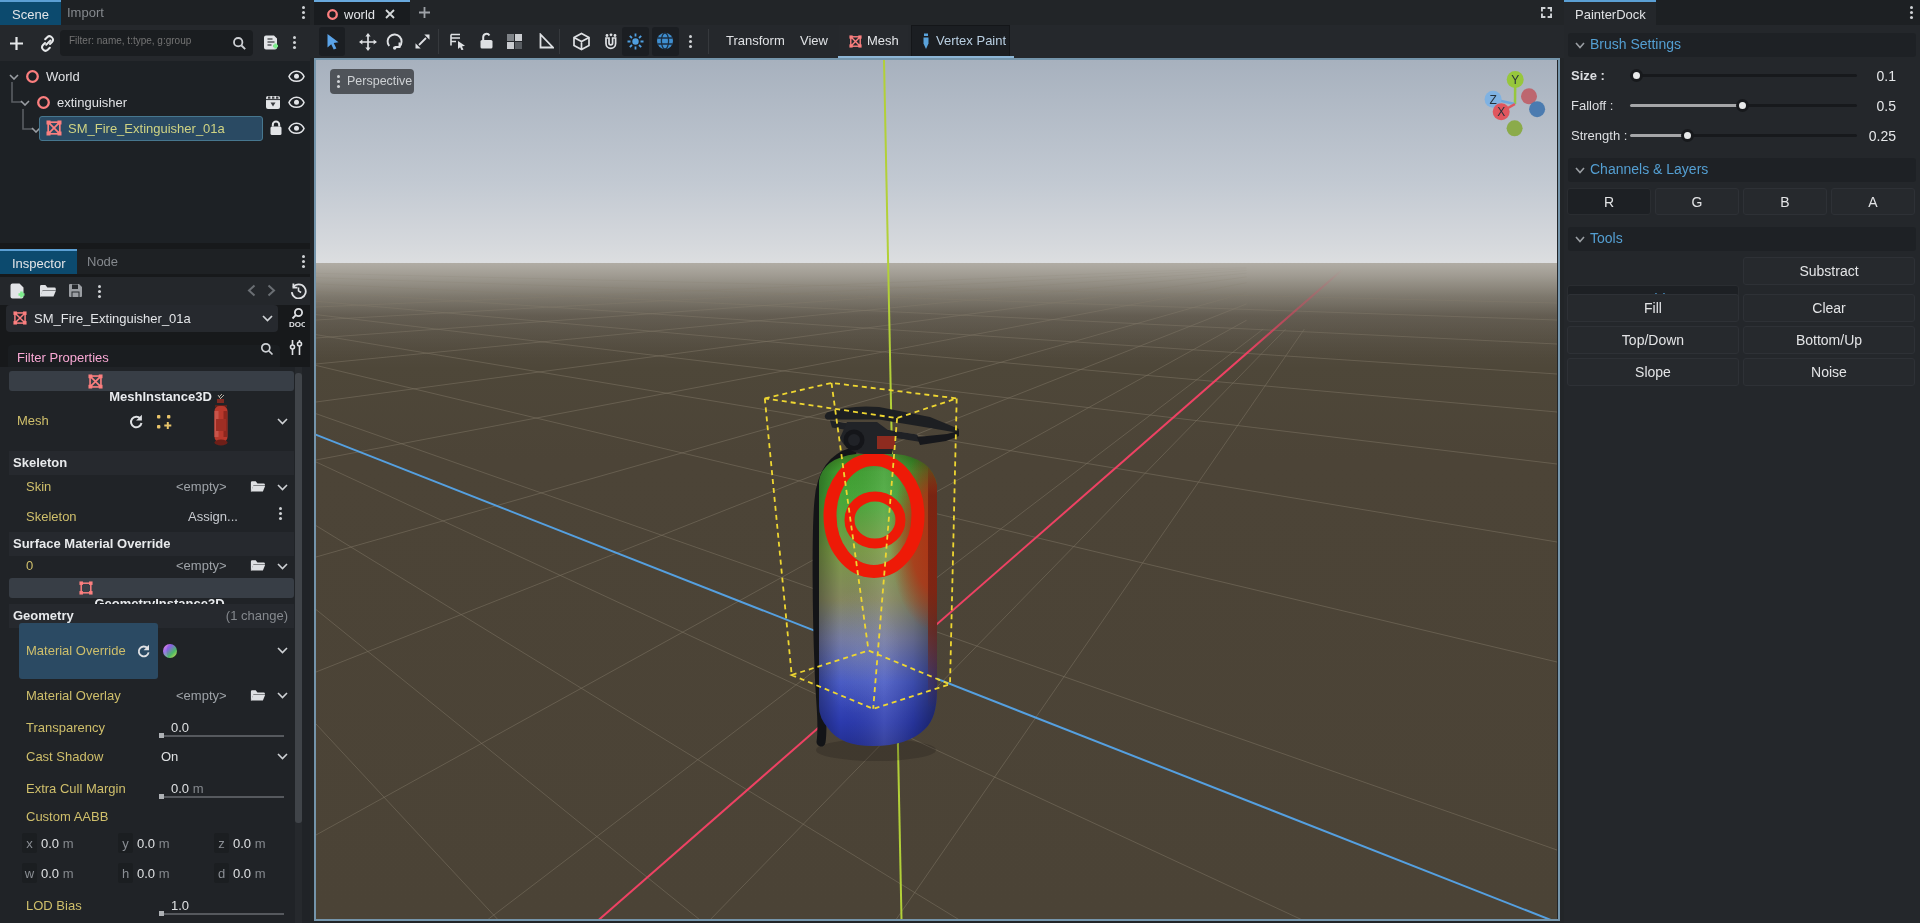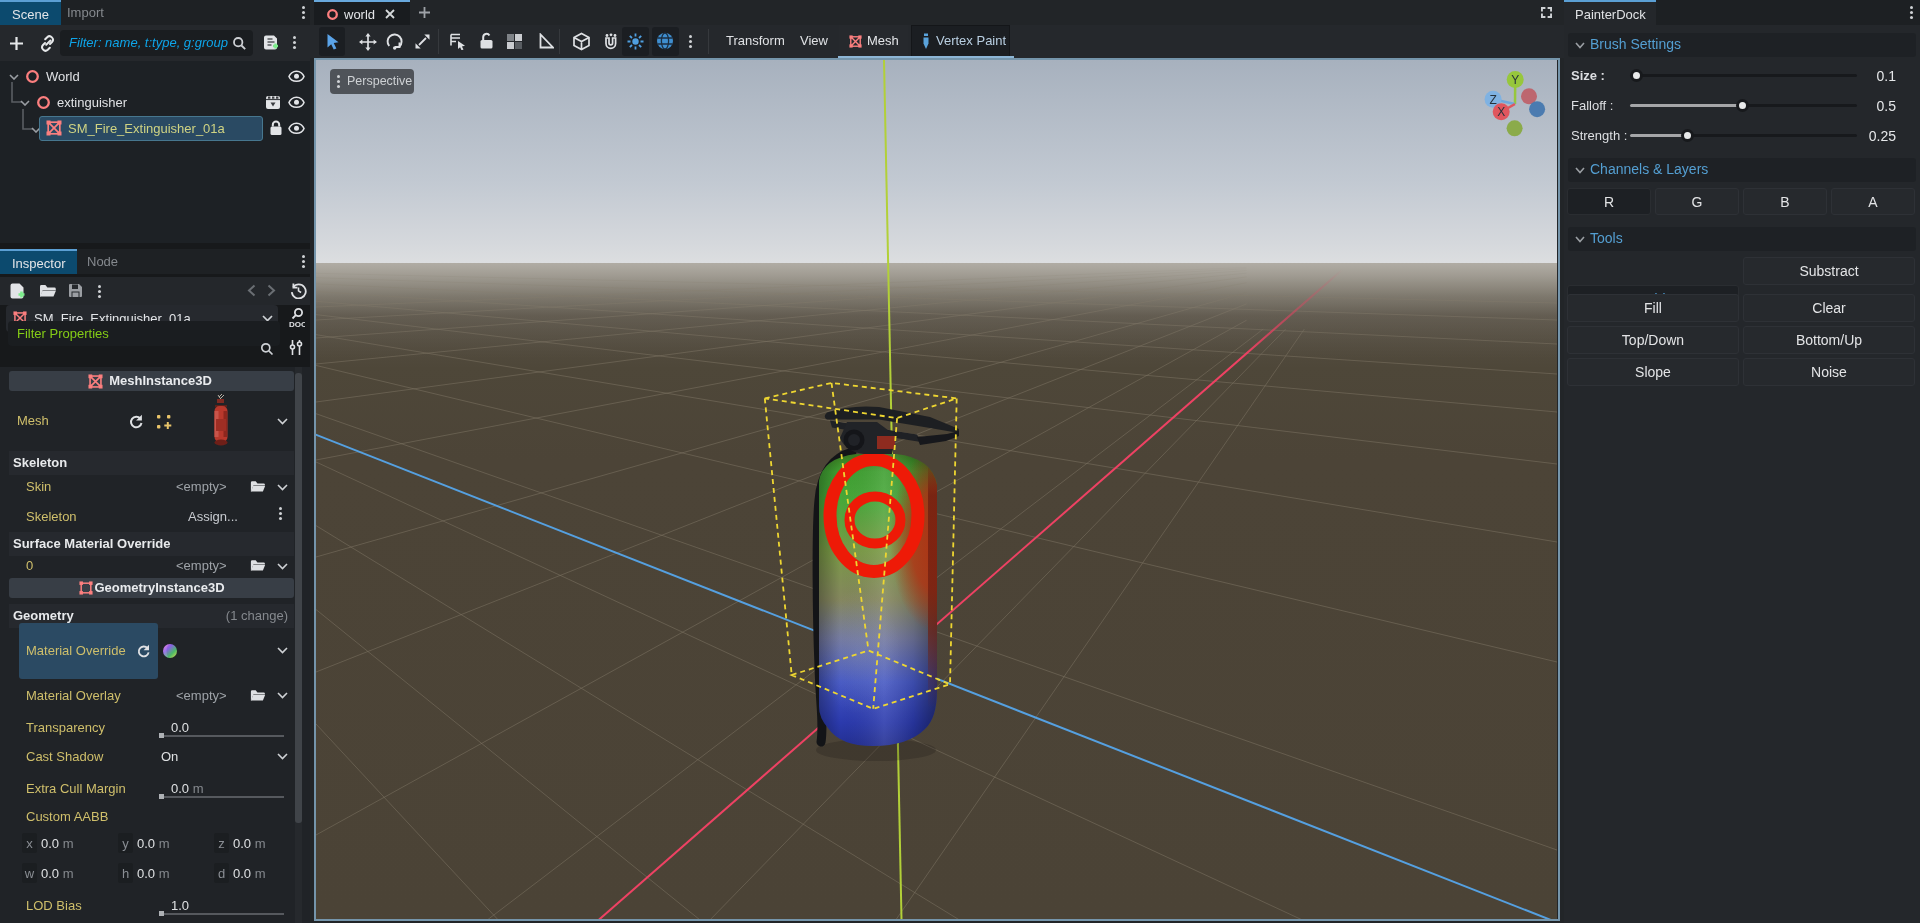--- a/index.html
+++ b/index.html
@@ -12,31 +12,31 @@
 #leftcol { position:absolute; left:0; top:0; width:310px; height:923px; background:#17191b; }
 #scenedock { position:absolute; left:0; top:0; width:310px; height:245px; }
 #inspdock { position:absolute; left:0; top:249px; width:310px; height:674px; }
 .docktabs { position:absolute; left:0; top:0; width:100%; height:25px; background:#1e2124; }
 .dtab { position:absolute; top:0; height:25px; padding:5px 12px 0 12px; color:#e3e5e8; background:#0c4a6e; border-top:2px solid #5b9fd4; }
 .dtab2 { position:absolute; top:0; height:25px; padding:5px 12px 0 12px; color:#85898e; }
 .vdots { position:absolute; width:3px; height:13px; }
 .vdots:before { content:""; position:absolute; left:0; top:0; width:3px; height:3px; border-radius:50%; background:#cfd2d5; box-shadow:0 5px 0 #cfd2d5, 0 10px 0 #cfd2d5; }
 
 #scenetb { position:absolute; left:0; top:25px; width:310px; height:36px; background:#25282c; }
-#scenefilter { position:absolute; left:60px; top:5px; width:193px; height:26px; background:#1a1d20; border-radius:4px; color:#0ea5e9; font-size:13px; padding:5px 8px 0 9px;font-style:italic; }
+#scenefilter { position:absolute; left:60px; top:5px; width:193px; height:26px; background:#1a1d20; border-radius:4px; color:#737373; font-size:10px; padding:5px 8px 0 9px; }
 
 #scenetree { position:absolute; left:0; top:61px; width:310px; height:182px; background:#1d2125; }
 .trow { position:absolute; left:0; width:310px; height:26px; }
 .tlabel { position:absolute; top:5px; font-size:13px; color:#e0e2e5; }
 
 #insptb { position:absolute; left:0; top:28px; width:310px; height:28px; background:#24272b; }
 #objbar { position:absolute; left:6px; top:56px; width:272px; height:27px; background:#26292e; border-radius:4px; }
-#filtprops { position:absolute; left:8px; top:72px; width:272px; height:25px; background:#1a1d20; border-radius:4px; color:#84cc16; padding:5px 8px 0 9px; font-size:13px; }
+#filtprops { position:absolute; left:8px; top:96px; width:272px; height:25px; background:#1a1d20; border-radius:4px; color:#f9a8d4; padding:5px 8px 0 9px; font-size:13px; }
 #proparea { position:absolute; left:0px; top:118px; width:310px; height:556px; background:#202327; overflow:hidden; }
-.cat { position:absolute; left:9px; width:285px; height:20px; background:#383e46; border-radius:3px; text-align:center; font-weight:bold; color:#e9ebee; font-size:13px; padding-top:2px; }
+.cat { position:absolute; left:9px; width:285px; height:20px; background:#383e46; border-radius:3px; text-align:center; font-weight:bold; color:#e9ebee; font-size:13px; padding-top:18px; }
 .grp { position:absolute; left:9px; width:285px; height:24px; background:#26292e; color:#e8eaec; font-weight:bold; font-size:13px; padding:4px 0 0 4px; }
 .plabel { position:absolute; font-size:13px; color:#cfbf6b; }
 .pval { position:absolute; font-size:13px; color:#9ea3a8; }
 .pnum { position:absolute; font-size:13px; color:#dfe1e3; }
 .chev { position:absolute; width:10px; height:6px; }
 .chev svg { display:block; }
 
 #center { position:absolute; left:310px; top:0; width:1254px; height:923px; background:#222528; }
 #maintabs { position:absolute; left:0; top:0; width:1254px; height:25px; background:#222528; }
 #worldtab { position:absolute; left:4px; top:0; width:96px; height:25px; background:#191c1f; border-top:2px solid #68a8dc; }

